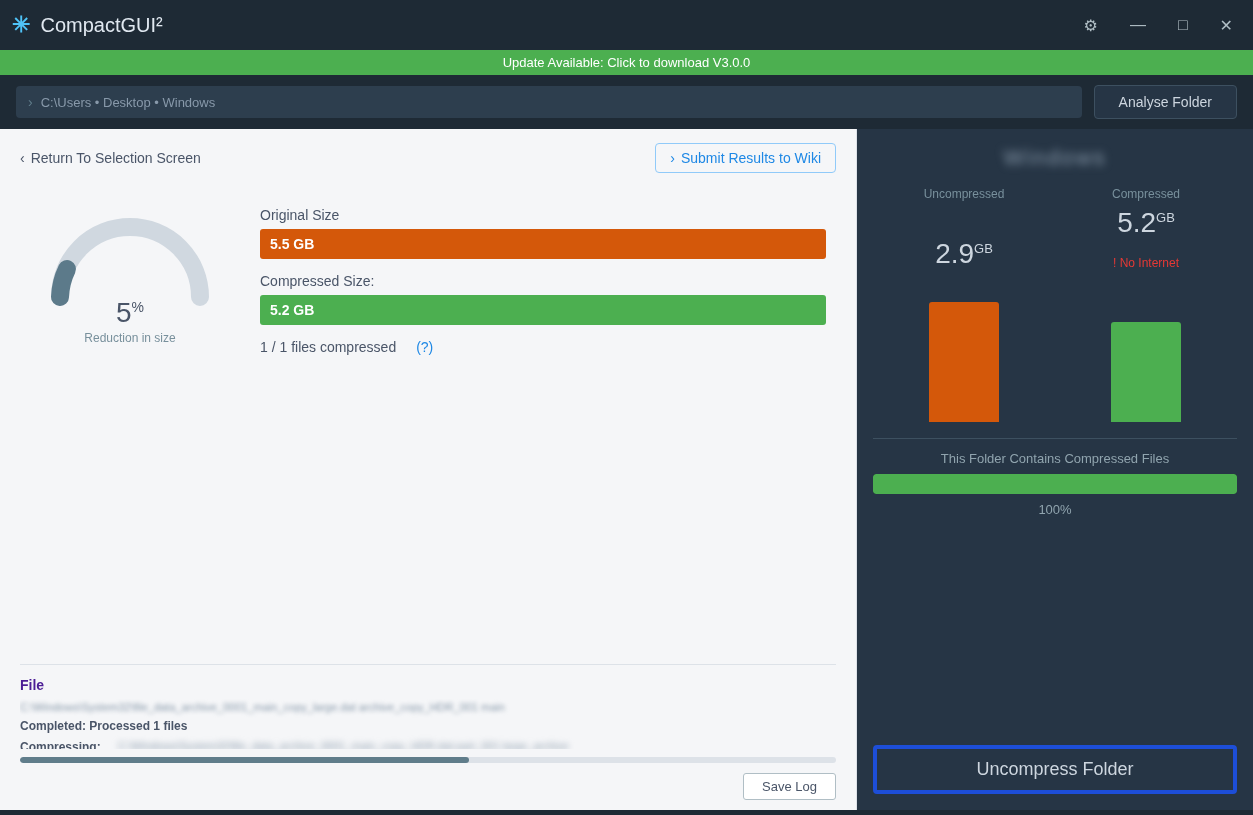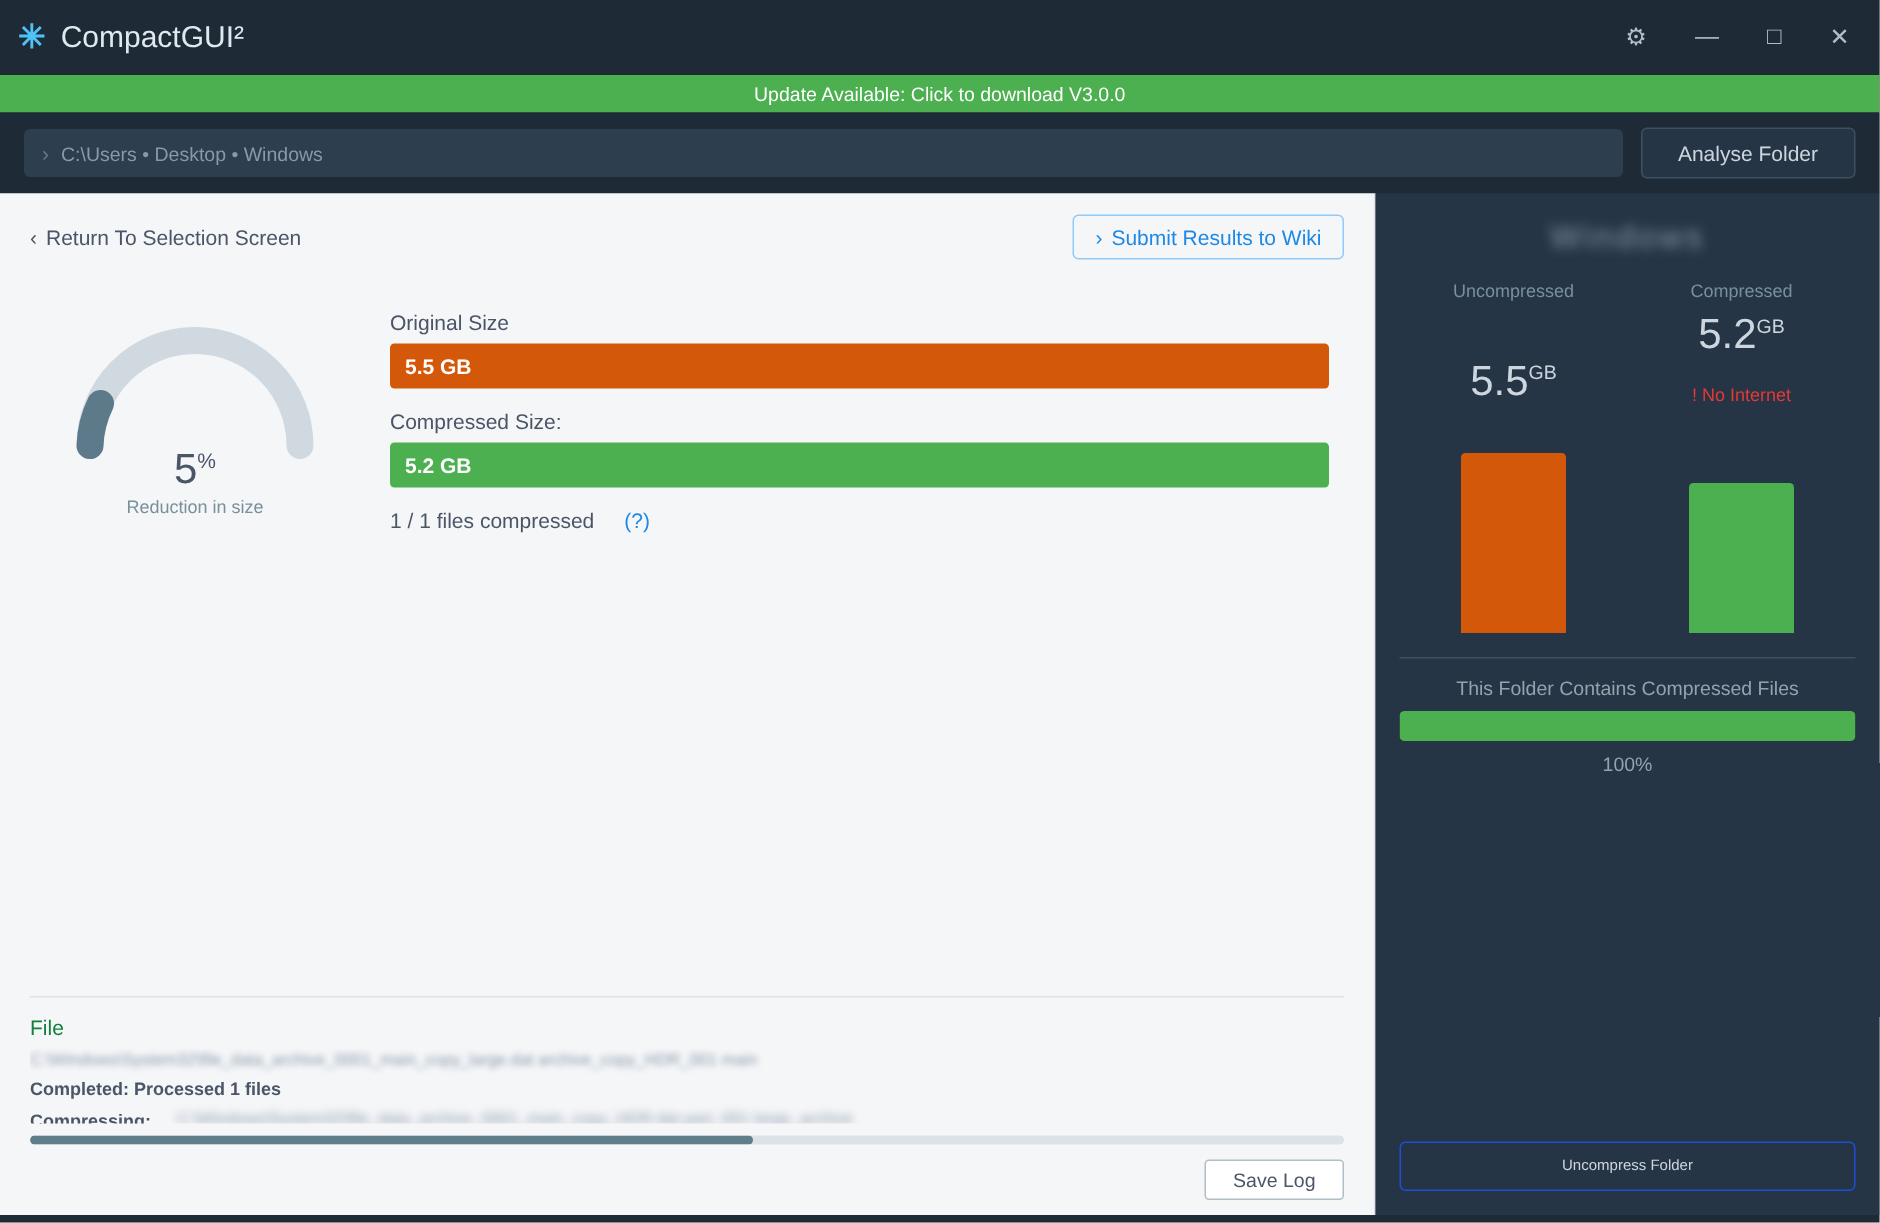--- a/index.html
+++ b/index.html
@@ -231,22 +231,22 @@
       background: #dde2e8;
       margin: 8px 20px;
     }
 
     
     .file-section {
       padding: 4px 20px 0 20px;
     }
     .file-label {
       font-size: 14px;
-      color: #15803d;
-      font-weight: 400;
+      color: #4c1d95;
+      font-weight: 700;
       margin-bottom: 6px;
     }
     .file-log {
       font-size: 11px;
       color: #78909c;
       line-height: 1.6;
       word-break: break-all;
       height: 50px;
       overflow: hidden;
     }
@@ -292,21 +292,21 @@
       color: #4a5568;
       padding: 5px 18px;
       font-size: 13px;
       cursor: pointer;
       border-radius: 3px;
       font-family: inherit;
     }
 
     
     .right-panel {
-      width: 336px;
+      width: 396px;
       background: #263545;
       display: flex;
       flex-direction: column;
       padding: 16px;
     }
     .folder-name {
       text-align: center;
       color: #8899aa;
       font-size: 22px;
       font-weight: 300;
@@ -399,24 +399,24 @@
       border-radius: 3px;
     }
     .compression-percent {
       text-align: center;
       font-size: 13px;
       color: #90a4ae;
       margin-bottom: 12px;
     }
     .uncompress-btn {
       background: #263545;
-      border: 1px solid #1d4ed8;
+      border: 4px solid #1d4ed8;
       color: #cdd6df;
       padding: 10px;
-      font-size: 10px;
+      font-size: 18px;
       cursor: pointer;
       border-radius: 4px;
       width: 100%;
       font-family: inherit;
       margin-top: auto;
     }
   </style>
 </head>
 <body>
 
@@ -522,21 +522,21 @@
     <div class="folder-name">Windows</div>
 
     <div class="comparison-header">
       <span>Uncompressed</span>
       <span>Compressed</span>
     </div>
 
     <div class="comparison-values">
       <div class="comp-value">
         <span class="comp-number">
-          <span>5.5</span><sup>GB</sup>
+          <span>2.9</span><sup>GB</sup>
         </span>
       </div>
       <div class="comp-value">
         <span class="comp-number">
           <span>5.2</span><sup>GB</sup>
         </span>
         <div class="no-internet">! No Internet</div>
       </div>
     </div>
 

